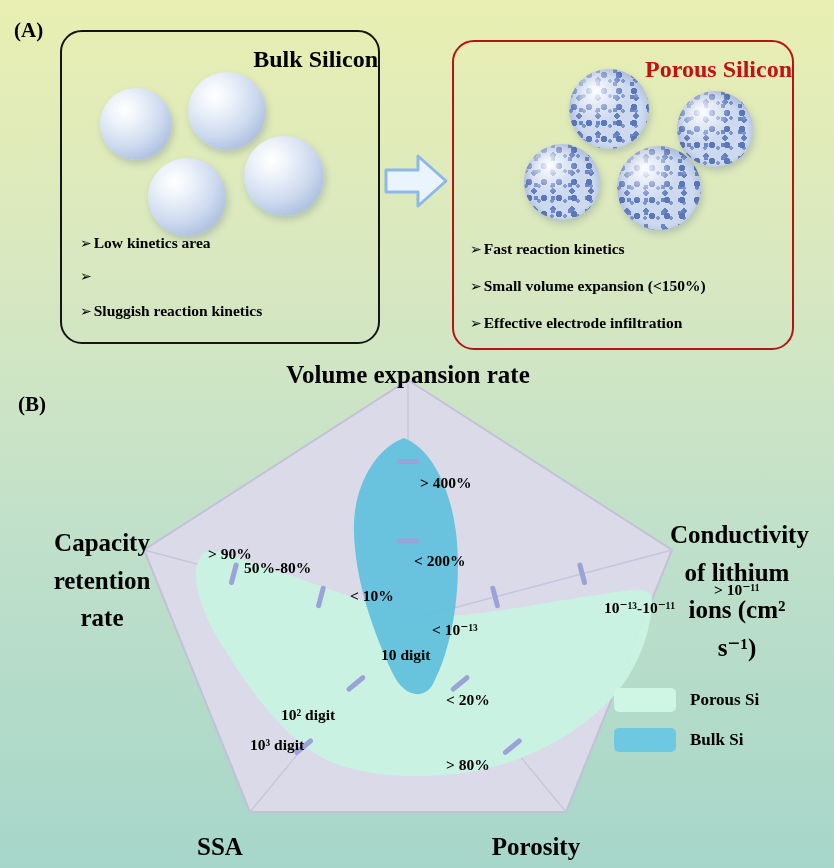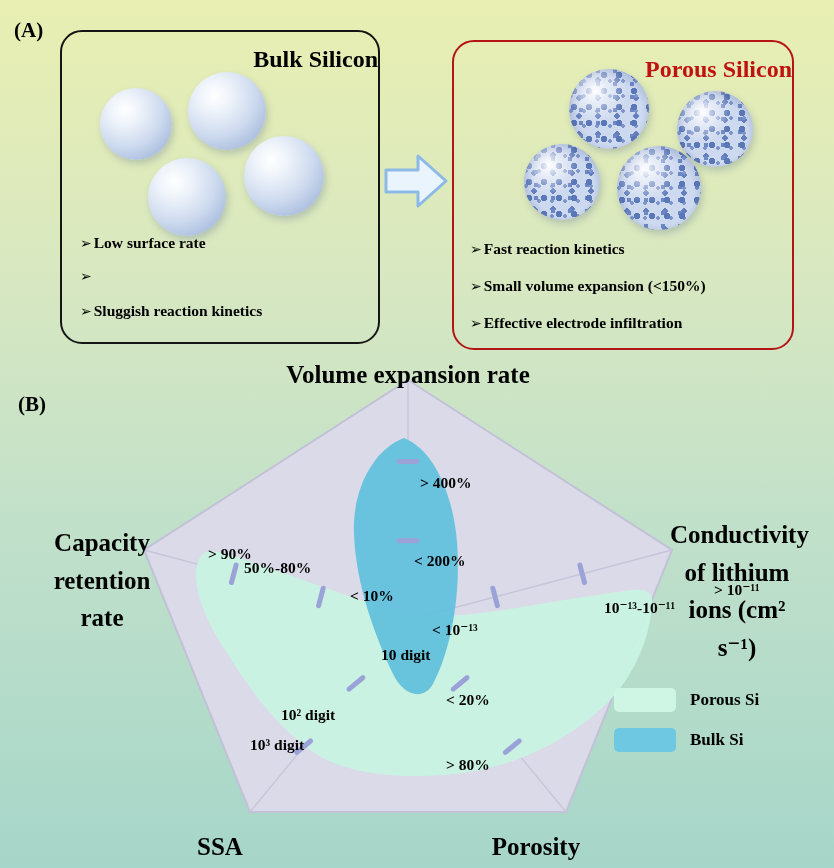--- a/index.html
+++ b/index.html
@@ -63,21 +63,21 @@
 
   <div class="abox bulk">
     <div class="abox-title">Bulk Silicon</div>
     <div class="sphere sphere-bulk" style="left:38px;top:56px;width:72px;height:72px;"></div>
     <div class="sphere sphere-bulk" style="left:126px;top:40px;width:78px;height:78px;"></div>
     <div class="sphere sphere-bulk" style="left:86px;top:126px;width:78px;height:78px;"></div>
     <div class="sphere sphere-bulk" style="left:182px;top:104px;width:80px;height:80px;"></div>
     <div class="bullets">
       <div class="bullet-row">
         <span class="bullet-glyph">➢</span>
-        <span>Low surface rate</span>
+        <span>Low kinetics area</span>
       </div>
       <div class="bullet-row">
         <span class="bullet-glyph">➢</span>
       </div>
       <div class="bullet-row">
         <span class="bullet-glyph">➢</span>
         <span>Sluggish reaction kinetics</span>
       </div>
     </div>
   </div>

